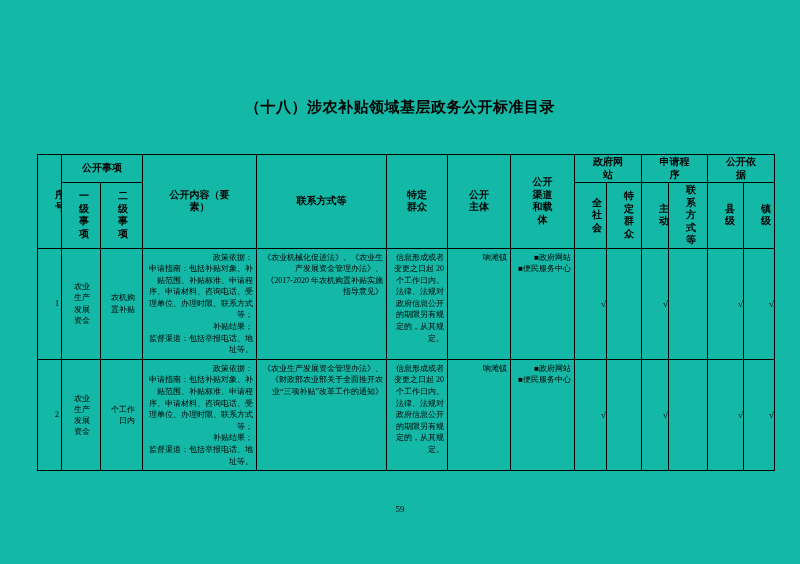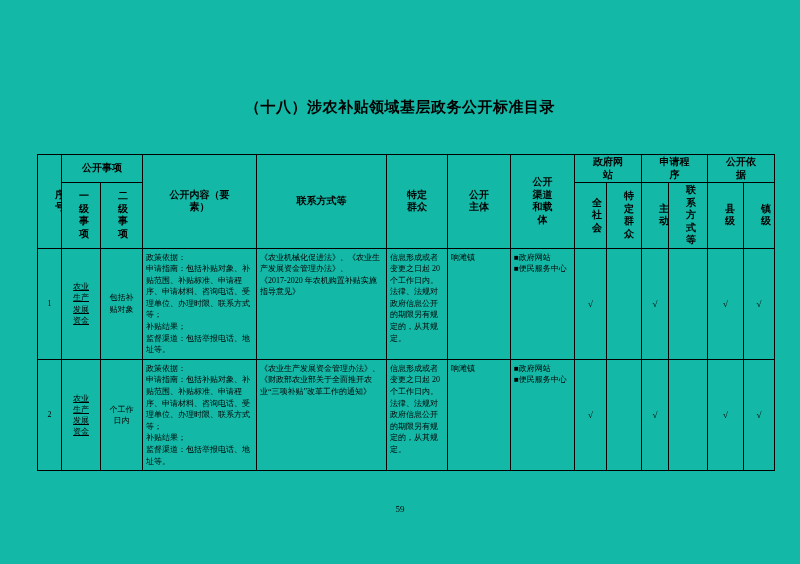--- a/index.html
+++ b/index.html
@@ -29,40 +29,41 @@
     top: 150px;
     left: 33px;
     width: 737px;
     border-collapse: collapse;
     table-layout: fixed;
     color: #000;
   }
   table.std-table th, table.std-table td {
     border: 1px solid #000;
     overflow: hidden;
+    text-align: right;
   }
   table.std-table th {
     font-weight: bold;
     font-size: 10px;
     text-align: center;
     vertical-align: middle;
     padding: 1px 17px;
     line-height: 1.25;
   }
   tr.hrow-1 { height: 18px; }
   tr.hrow-2 { height: 42px; }
   tr.data-row { height: 110px; }
   td.c-center {
     font-size: 8px;
     text-align: center;
     vertical-align: middle;
     padding: 2px;
     line-height: 1.4;
   }
-  td.c-level1 { padding: 2px 10px; text-decoration: underline; }
+  td.c-level1 { padding: 2px 10px; }
   td.c-level2 { padding: 2px 7px; }
   td.c-text {
     font-size: 8px;
     text-align: left;
     vertical-align: top;
     padding: 3px 3px;
     line-height: 1.45;
     white-space: pre-line;
   }
   td.c-check {
@@ -125,21 +126,21 @@
         <th>主动</th>
         <th>联系方式等</th>
         <th>县级</th>
         <th>镇级</th>
       </tr>
     </thead>
     <tbody>
       <tr class="data-row">
         <td class="c-center">1</td>
         <td class="c-center c-level1">农业生产发展资金</td>
-        <td class="c-center c-level2">包括补贴对象</td>
+        <td class="c-center c-level2">农机购置补贴</td>
         <td class="c-text">政策依据：
 申请指南：包括补贴对象、补贴范围、补贴标准、申请程序、申请材料、咨询电话、受理单位、办理时限、联系方式等；
 补贴结果；
 监督渠道：包括举报电话、地址等。</td>
         <td class="c-text">《农业机械化促进法》、《农业生产发展资金管理办法》、
 《2017-2020 年农机购置补贴实施指导意见》</td>
         <td class="c-text">信息形成或者变更之日起 20 个工作日内。法律、法规对政府信息公开的期限另有规定的，从其规定。</td>
         <td class="c-text">响滩镇</td>
         <td class="c-text">■政府网站
 ■便民服务中心</td>

